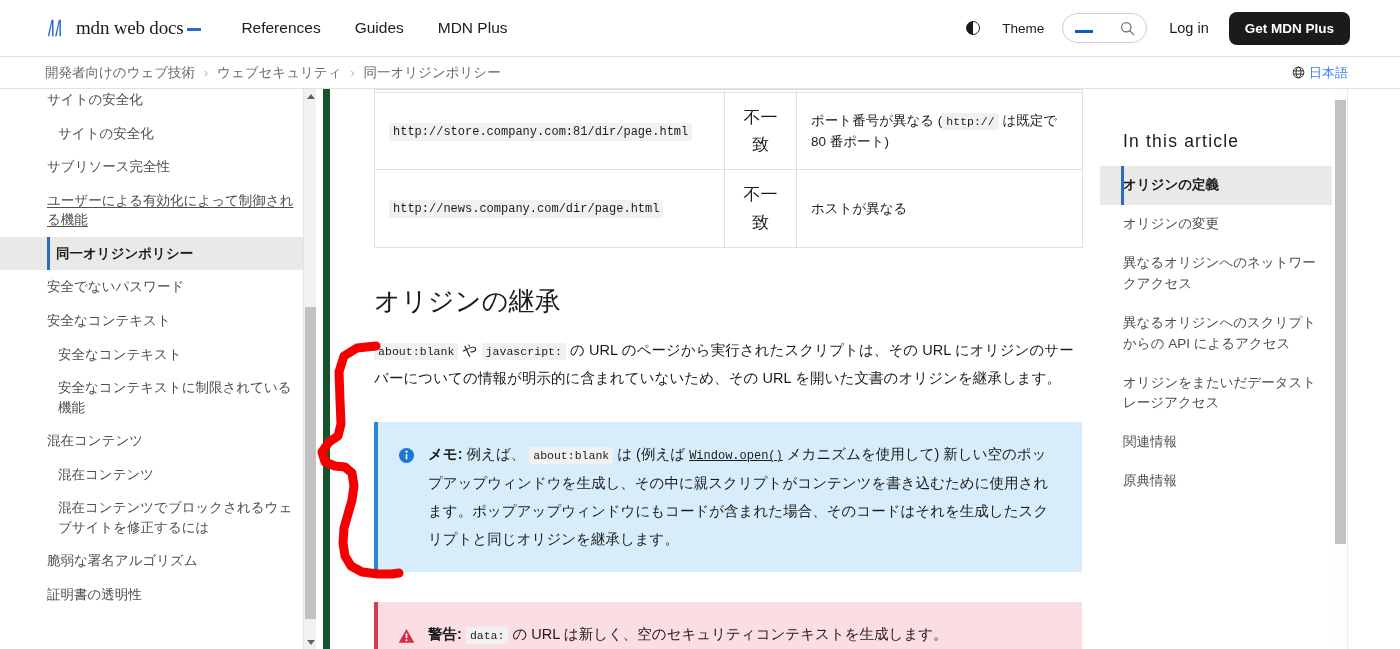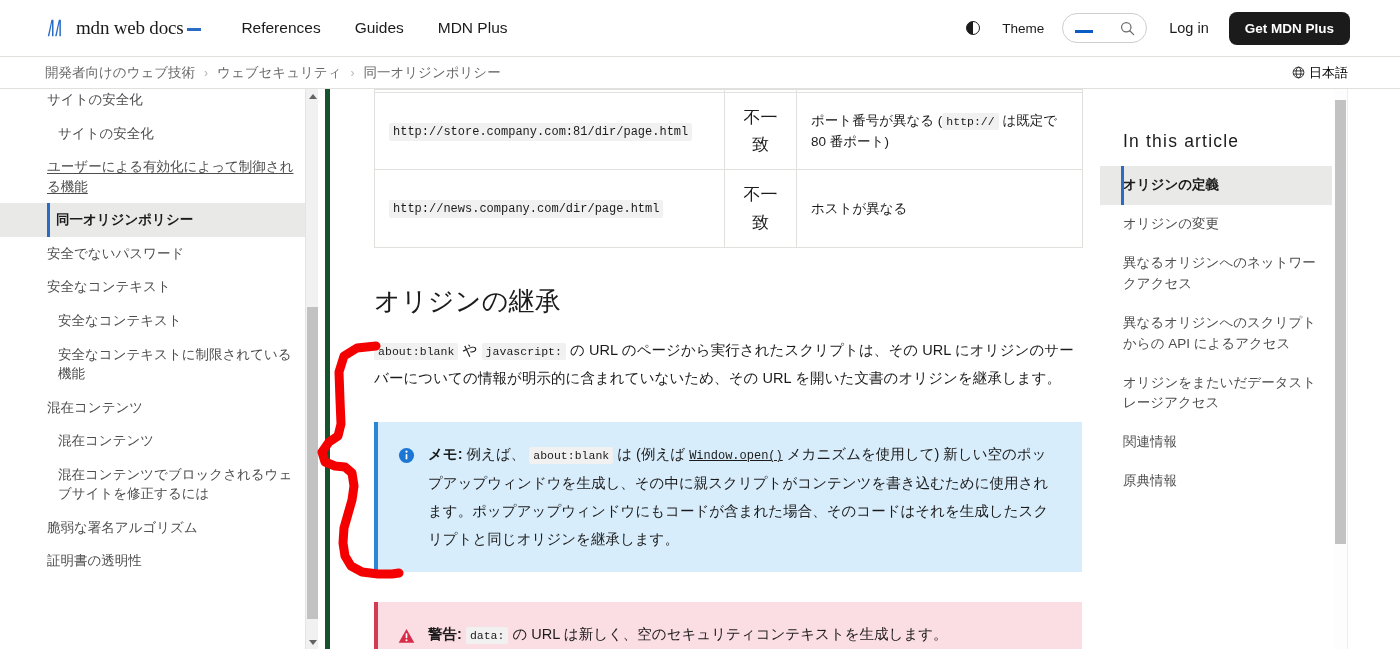--- a/index.html
+++ b/index.html
@@ -128,37 +128,37 @@
     gap: 9px;
     font-size: 13.5px;
     color: #696969;
   }
   .crumb { cursor: pointer; white-space: nowrap; }
   .crumb.current { color: #696969; cursor: default; }
   .crumb-sep { color: #b5b5b5; font-size: 12px; }
   .lang-btn {
     margin-left: auto; margin-right: 52px;
     display: flex; align-items: center; gap: 4px;
-    font-size: 13px; color: #000000;
+    font-size: 13px; color: #3b82f6;
     cursor: pointer; white-space: nowrap;
   }
 
   
   .page-body {
     position: absolute; top: 89px; left: 0;
     width: 1400px; height: 560px;
     background: #ffffff;
   }
 
   
   .sidebar {
     position: absolute; left: 0; top: 0;
     width: 330px; height: 560px;
     background: #ffffff;
-    border-right: 5px solid #14532d;
+    border-right: 7px solid #14532d;
     overflow: hidden;
   }
   .sidebar-inner {
     position: absolute;
     top: -6px; left: 0;
     width: 312px;
     padding-bottom: 20px;
   }
   .nav-item {
     position: relative;
@@ -417,20 +417,21 @@
     <span>日本語</span>
   </div>
 </div>
 
 <div class="page-body">
 
   <aside class="sidebar">
     <div class="sidebar-inner">
       <div class="nav-item lvl1">サイトの安全化</div>
       <div class="nav-item lvl2">サイトの安全化</div>
+      <div class="nav-item lvl1">サブリソース完全性</div>
       <div class="nav-item lvl1 underlined">ユーザーによる有効化によって制御される機能</div>
       <div class="nav-item lvl1 active">同一オリジンポリシー</div>
       <div class="nav-item lvl1">安全でないパスワード</div>
       <div class="nav-item lvl1">安全なコンテキスト</div>
       <div class="nav-item lvl2">安全なコンテキスト</div>
       <div class="nav-item lvl2">安全なコンテキストに制限されている機能</div>
       <div class="nav-item lvl1">混在コンテンツ</div>
       <div class="nav-item lvl2">混在コンテンツ</div>
       <div class="nav-item lvl2">混在コンテンツでブロックされるウェブサイトを修正するには</div>
       <div class="nav-item lvl1">脆弱な署名アルゴリズム</div>

